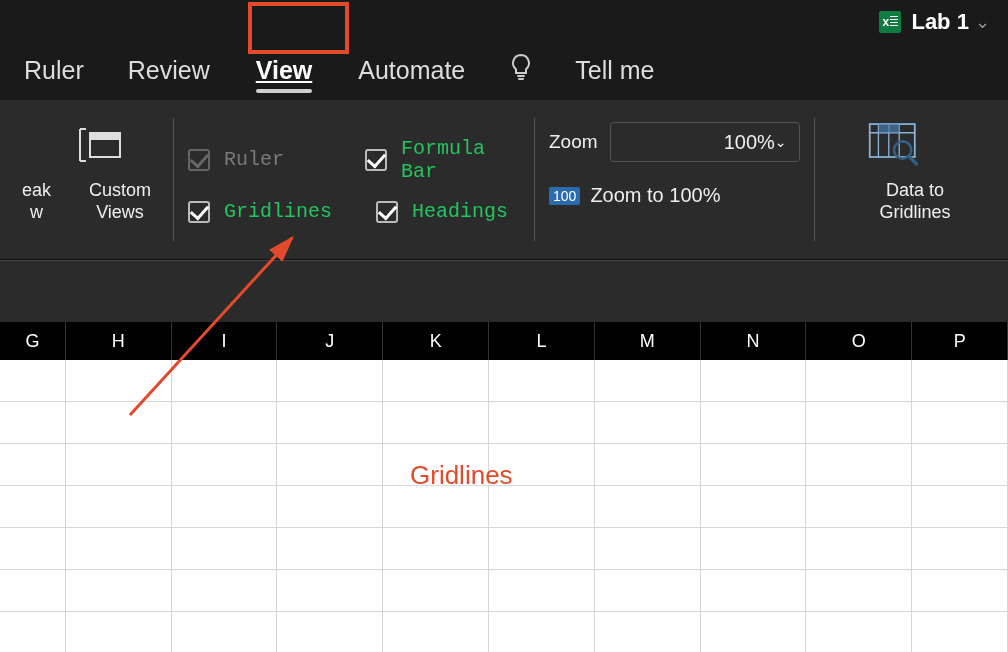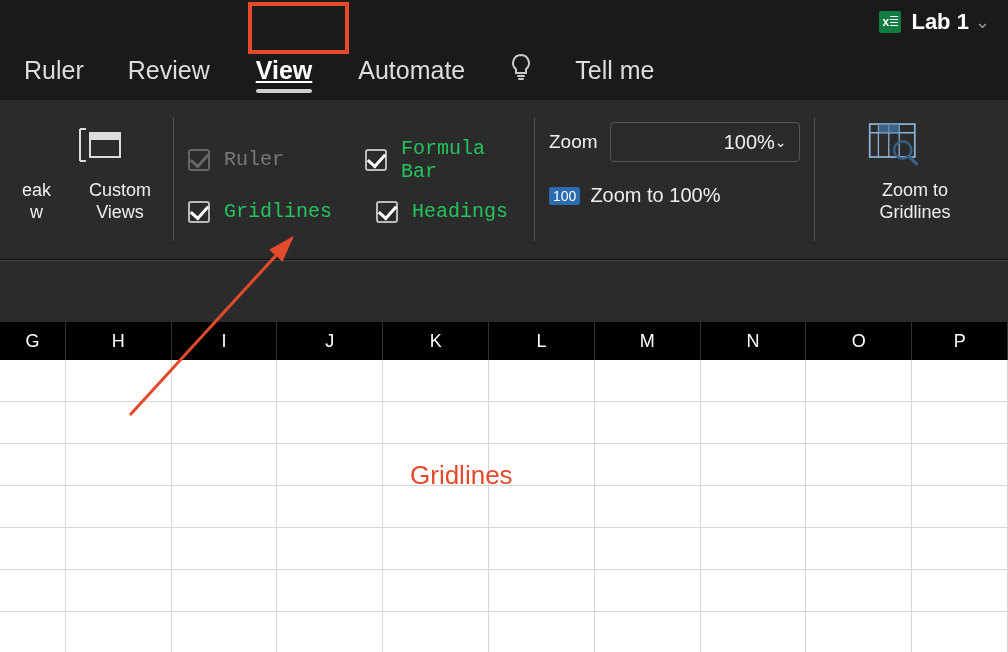--- a/index.html
+++ b/index.html
@@ -255,21 +255,21 @@
     <div class="big-btn">
       <div class="ico-slot">
         <svg width="60" height="54" viewBox="0 0 60 54">
             <rect x="2" y="4" width="52" height="38" fill="none" stroke="#8ab4d8" stroke-width="2"></rect>
             <path d="M2 14h52M12 4v38M24 4v38M36 4v38" stroke="#8ab4d8" stroke-width="1.5"></path>
             <rect x="12" y="4" width="24" height="10" fill="#4a7aa8" opacity="0.7"></rect>
             <circle cx="40" cy="34" r="10" fill="none" stroke="#355f83" stroke-width="3"></circle>
             <path d="M47 41l9 9" stroke="#355f83" stroke-width="4" stroke-linecap="round"></path>
           </svg>
       </div>
-      <span>Zoom to</span>
+      <span>Data to</span>
       <span>Gridlines</span>
     </div>
   </div>
 </div>
 
 <div class="sheet-area">
   <div class="gap-bar"></div>
   <div class="col-headers" id="col-headers">
       <div class="col-header" style="width: 66px;">G</div>
       <div class="col-header" style="width: 106px;">H</div>

